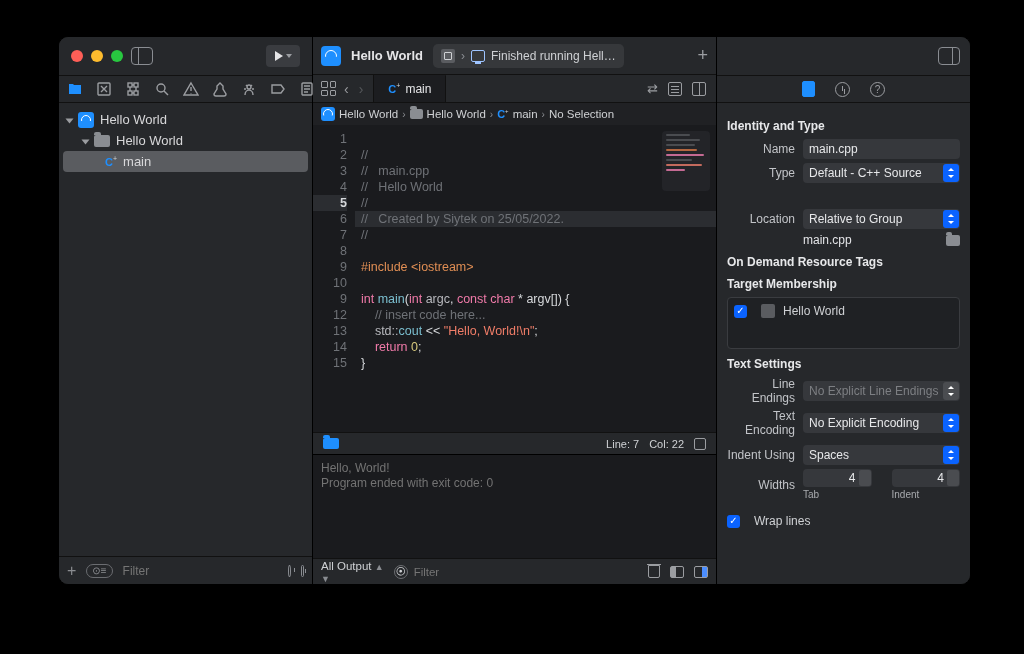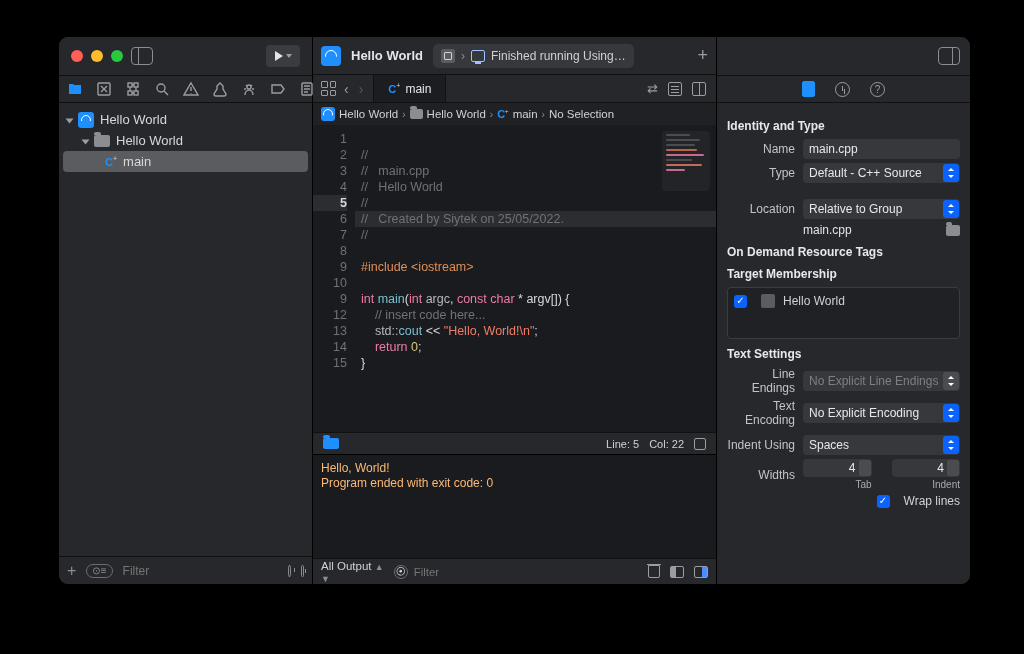--- a/index.html
+++ b/index.html
@@ -87,21 +87,21 @@
   .cm{color:#6f7277;} .pp{color:#e08e54;} .kw{color:#f07aa9;} .fn{color:#7bbfd0;} .id{color:#b8b9be;} .num{color:#d6c77c;} .str{color:#f07d68;} .pun{color:#d6d8db;}
   .minimap{position:absolute;right:6px;top:6px;width:48px;height:60px;background:#232428;border-radius:4px;overflow:hidden;}
   .mmline{height:2px;margin:3px 4px;border-radius:1px;}
 
   .statusbar{height:22px;background:#26282b;border-top:1px solid #111;display:flex;align-items:center;padding:0 10px;gap:10px;color:#cfd1d4;font-size:11px;}
   .folder-blue{width:16px;height:11px;background:#1e8fff;border-radius:2px;position:relative;}
   .folder-blue::before{content:"";position:absolute;top:-3px;left:0;width:7px;height:3px;background:#1e8fff;border-radius:2px 2px 0 0;}
   .sm-sq{width:12px;height:12px;border:1.2px solid #9b9da1;border-radius:2px;}
 
   .console{height:130px;display:flex;flex-direction:column;border-top:1px solid #000;background:#1a1b1e;}
-  .console-out{flex:1;padding:6px 8px;font-family:"SF Mono","Menlo",monospace;font-size:12px;color:#fdba74;line-height:15px;white-space:pre;}
+  .console-out{flex:1;padding:6px 8px;font-family:"SF Mono","Menlo",monospace;font-size:12px;color:#737373;line-height:15px;white-space:pre;}
   .console-bar{height:26px;background:#26282b;border-top:1px solid #111;display:flex;align-items:center;padding:0 8px;gap:10px;font-size:11.5px;color:#cfd1d4;}
   .console-bar input{flex:1;background:transparent;border:none;color:#cfd1d4;outline:none;font-size:11.5px;}
   .updn{font-size:9px;line-height:8px;color:#8a8d92;}
   .trash{width:12px;height:13px;border:1.2px solid #9b9da1;border-radius:0 0 2px 2px;position:relative;}
   .trash::before{content:"";position:absolute;top:-4px;left:-2px;right:-2px;height:2px;border-bottom:1.2px solid #9b9da1;}
   .cb-pane{width:14px;height:12px;border:1.2px solid #9b9da1;border-radius:2px;position:relative;}
   .cb-pane.left::after{content:"";position:absolute;left:0;top:0;bottom:0;width:5px;background:#9b9da1;}
   .cb-pane.right::after{content:"";position:absolute;right:0;top:0;bottom:0;width:5px;background:#4b8dff;}
 
   
@@ -130,21 +130,21 @@
   .mini-fold{width:14px;height:11px;background:#8a8d92;border-radius:2px;position:relative;}
   .mini-fold::before{content:"";position:absolute;top:-3px;left:0;width:6px;height:3px;background:#8a8d92;border-radius:2px 2px 0 0;}
   .mini-arrow{width:14px;height:14px;border:1.2px solid #8a8d92;border-radius:50%;position:relative;}
   .mini-arrow::after{content:"→";position:absolute;inset:0;display:grid;place-items:center;font-size:9px;color:#8a8d92;}
   .readonly-box{background:#1f2124;border:1px solid #3a3c40;border-radius:4px;padding:4px 6px;color:#7d7f83;margin:4px 0 10px;}
   .tm-box{background:#1f2124;border:1px solid #3a3c40;border-radius:4px;padding:6px;min-height:52px;}
   .chk{width:13px;height:13px;background:#0a63ff;border-radius:3px;display:inline-grid;place-items:center;margin-right:6px;}
   .chk::after{content:"✓";color:#fff;font-size:10px;line-height:1;}
   .num-field{width:54px;background:#36383c;border-radius:4px;height:18px;display:flex;align-items:center;justify-content:flex-end;padding:0 16px 0 6px;color:#e7e8ea;position:relative;}
   .num-field .arr{position:absolute;right:1px;top:1px;bottom:1px;width:12px;background:#4a4c50;border-radius:2px;}
-  .sublab{font-size:10px;color:#a8aaae;text-align:right;margin-top:2px;}
+  .sublab{font-size:10px;color:#a8aaae;text-align:left;margin-top:2px;}
 
 </style>
 </head>
 <body>
 
 <div class="window">
 
   <div class="sidebar">
     <div class="titlebar">
       <div class="traffic">
@@ -241,21 +241,21 @@
   </div>
 
   <div class="center">
     <div class="center-title">
       <span class="app-icon"></span>
       <span class="proj-name">Hello World</span>
       <div class="scheme">
         <span class="exe"></span>
         <span class="caret-r">›</span>
         <span class="disp"></span>
-        <span>Finished running Using…</span>
+        <span>Finished running Hell…</span>
       </div>
       <span class="ct-plus">+</span>
     </div>
     <div class="tabbar">
       <div class="tb-left">
         <div class="sq4">
             <span></span>
             <span></span>
             <span></span>
             <span></span>
@@ -315,21 +315,21 @@
         <div class="mmline" style="background:#c46a93;width:80%"></div>
         <div class="mmline" style="background:#4a4c50;width:55%"></div>
         <div class="mmline" style="background:#c36a5d;width:75%"></div>
         <div class="mmline" style="background:#c46a93;width:40%"></div>
       </div>
     </div>
 
     <div class="statusbar">
       <span class="folder-blue"></span>
       <div class="spacer" style="flex:1"></div>
-      <span>Line: 5</span>
+      <span>Line: 7</span>
       <span>Col: 22</span>
       <span class="sm-sq"></span>
     </div>
 
     <div class="console">
       <div class="console-out"><span>Hello, World!</span>
 <span>Program ended with exit code: 0</span></div>
       <div class="console-bar">
         <span><span>All Output</span> <span class="updn">▲<br>▼</span></span>
         <div style="flex:1;display:flex;align-items:center;gap:6px;justify-content:center">
@@ -360,21 +360,21 @@
             <span>main.cpp</span>
           </div>
       </div>
       <div class="row">
         <label>Type</label>
         <div class="select">
             <span>Default - C++ Source</span>
             <span class="arr"></span>
           </div>
       </div>
-      <div class="row" style="margin-top:16px">
+      <div class="row" style="margin-top:26px">
         <label>Location</label>
         <div class="select">
             <span>Relative to Group</span>
             <span class="arr"></span>
           </div>
       </div>
       <div class="row">
         <label></label>
         <span class="plain">main.cpp</span>
         <span class="mini-fold"></span>
@@ -425,20 +425,20 @@
           </div>
           <div style="flex:1">
             <div class="num-field" style="width:100%">
                 <span>4</span>
                 <span class="arr"></span>
               </div>
             <div class="sublab">Indent</div>
           </div>
         </div>
       </div>
-      <div class="row" style="justify-content:flex-end;margin-top:4px">
+      <div class="row" style="justify-content:flex-start;margin-top:14px">
         <span class="chk"></span>
         <span>Wrap lines</span>
       </div>
     </div>
   </div>
 
 </div>
 
 </body></html>

